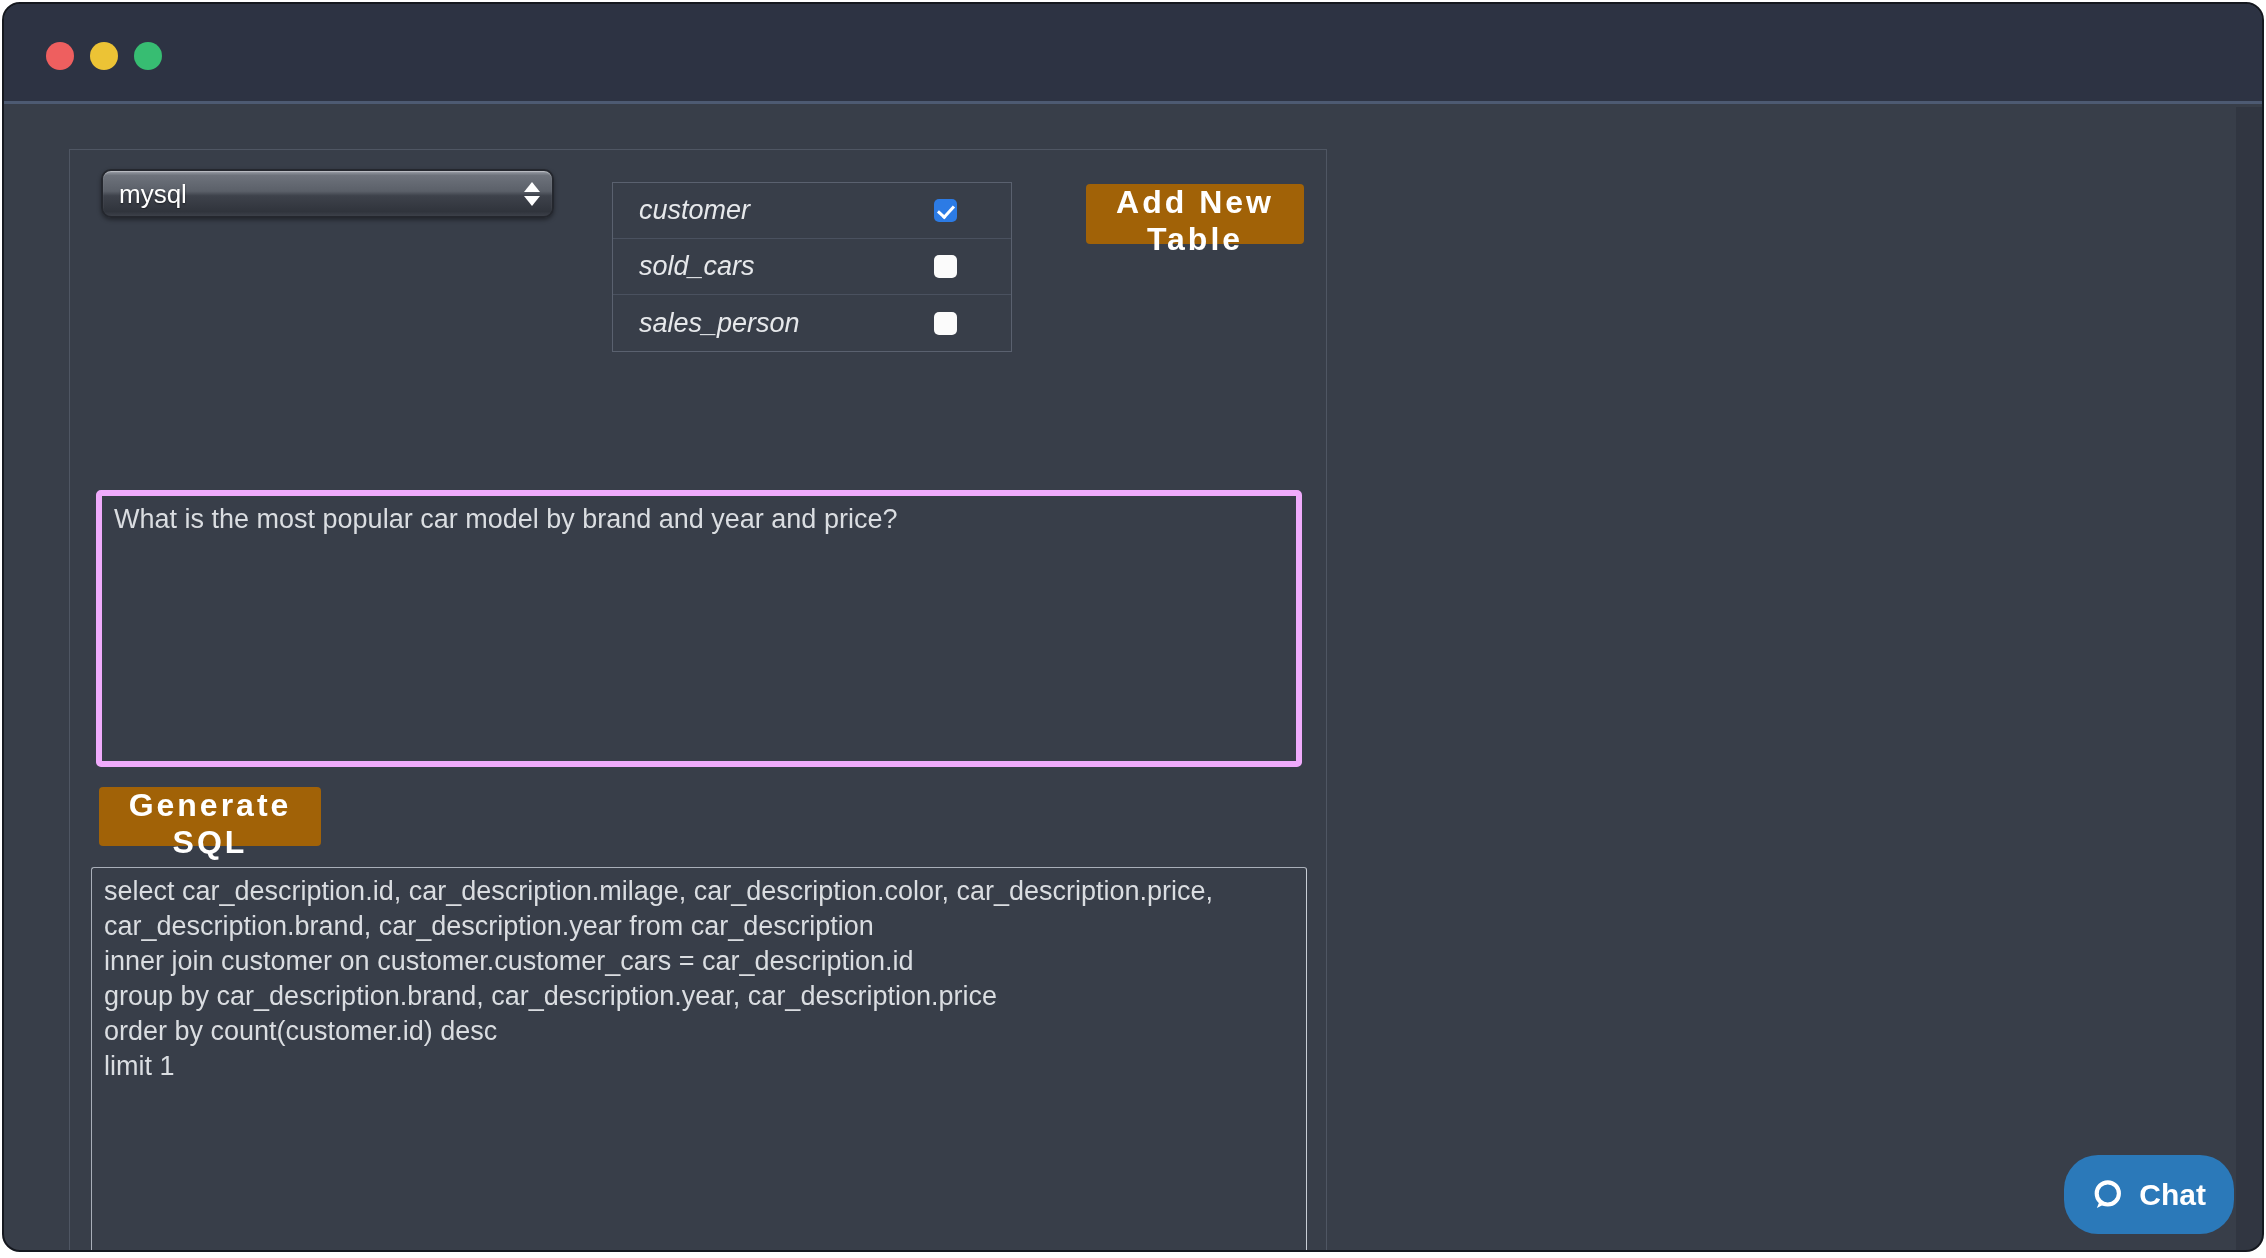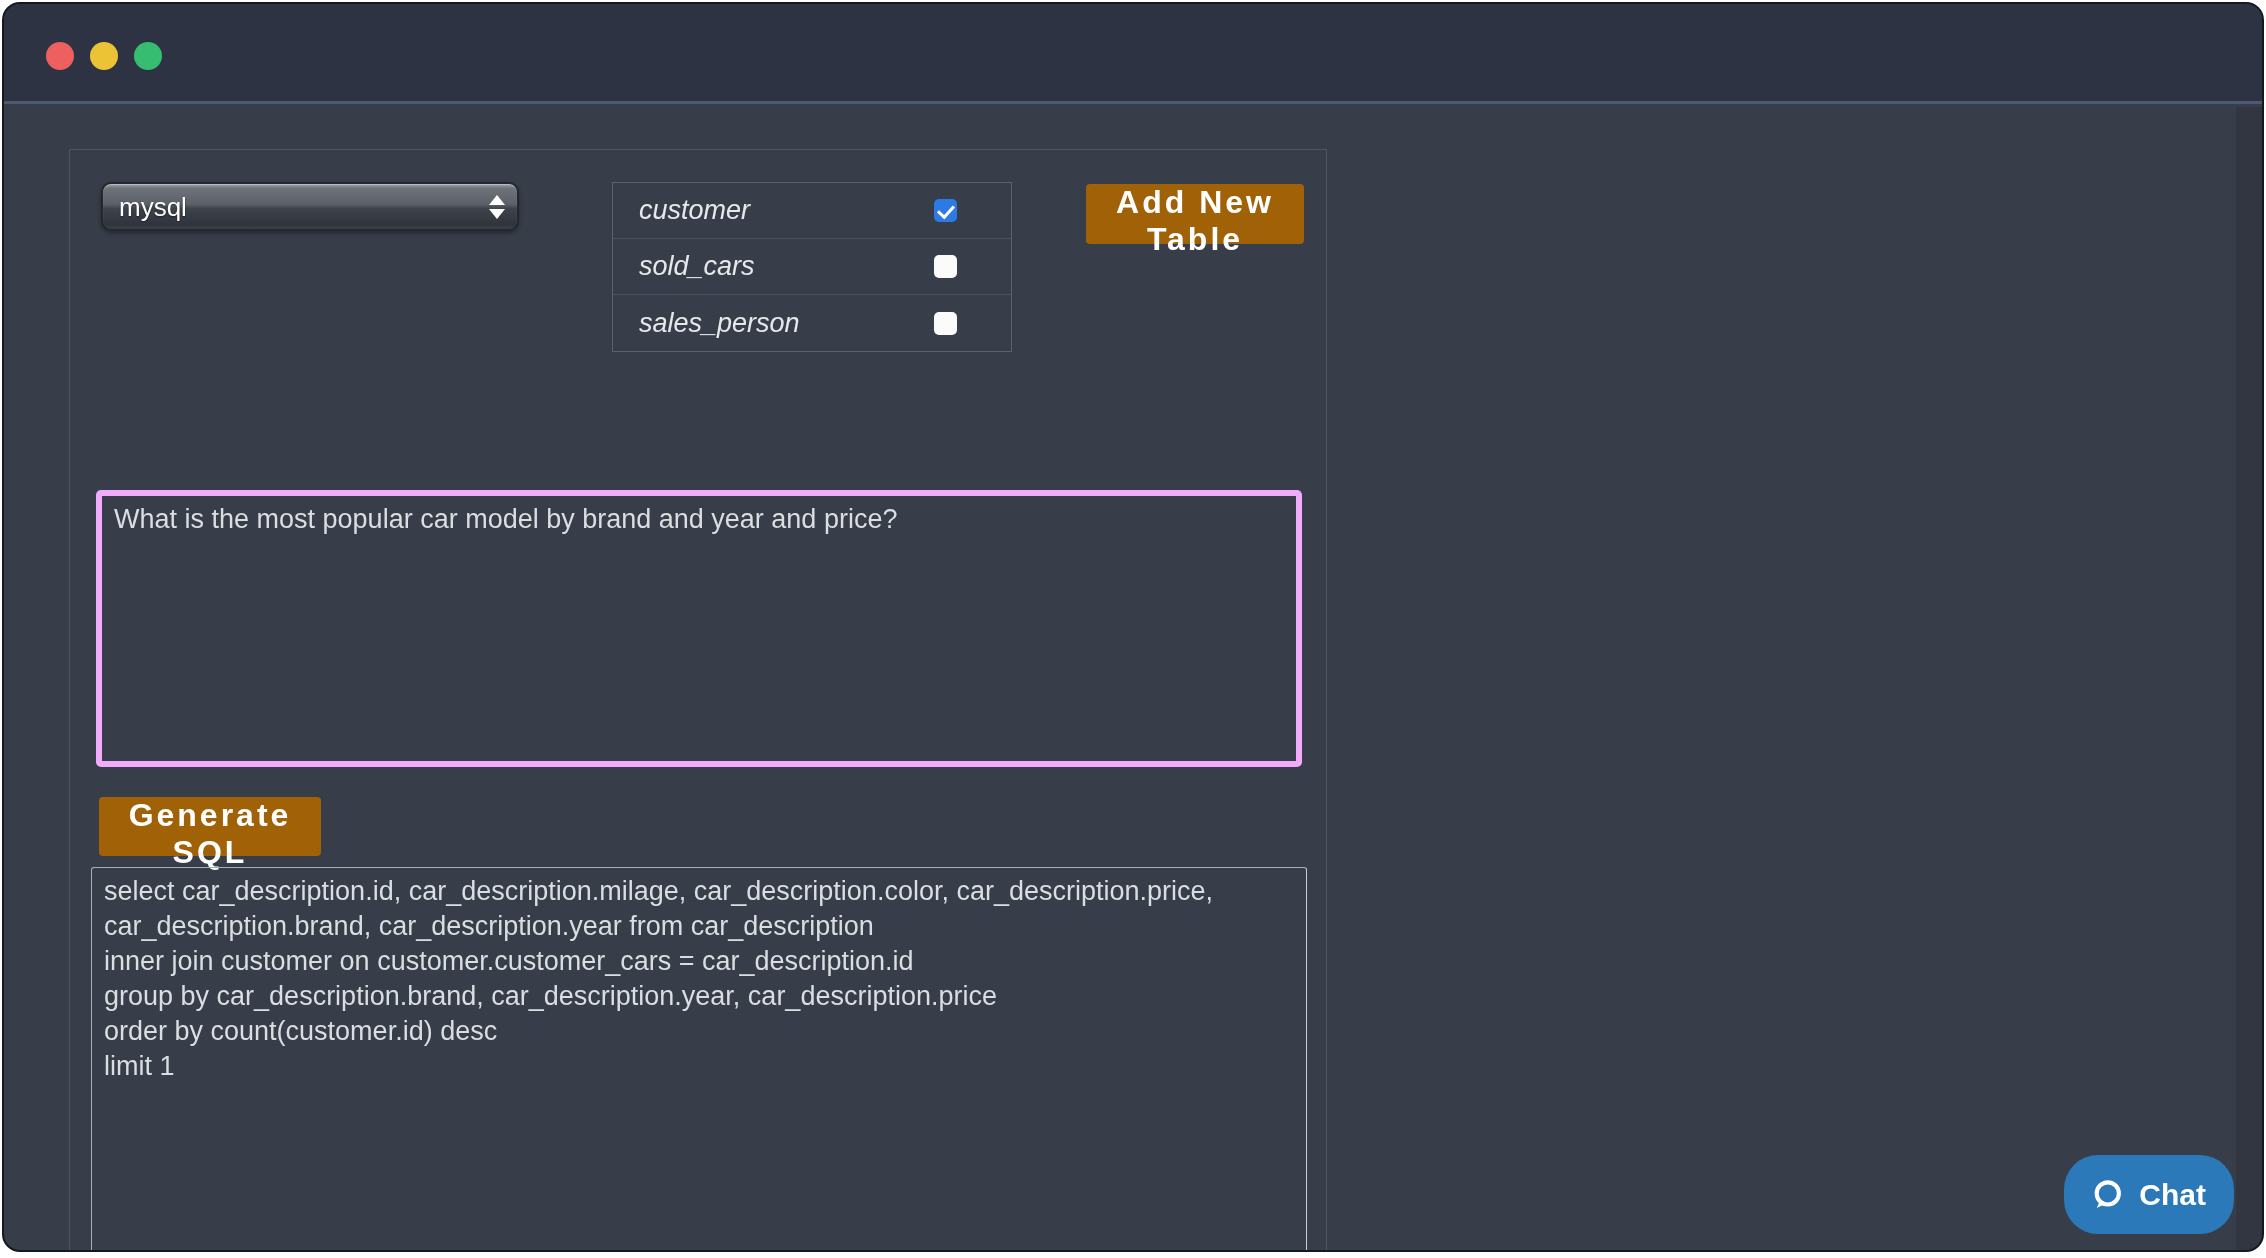--- a/index.html
+++ b/index.html
@@ -29,21 +29,21 @@
     position:absolute; right:0; top:0; bottom:0; width:26px;
     background:rgba(20,24,35,0.18);
   }
 
   .panel {
     position:absolute; left:65px; top:42px; width:1258px; height:1300px;
     border:1px solid #4f5663;
   }
 
   
-  .select-wrap { position:absolute; left:97px; top:75px; width:418px; height:49px; }
+  .select-wrap { position:absolute; left:97px; top:62px; width:453px; height:49px; }
   select.db {
     -webkit-appearance:none; appearance:none;
     width:100%; height:100%;
     border:2px solid #24272e; border-radius:10px;
     background:linear-gradient(180deg,#9ba0a8 0%,#6d727b 10%,#5b6069 45%,#3e424b 55%,#30343c 90%,#3c4049 100%);
     box-shadow:inset 0 1px 1px rgba(255,255,255,0.35), 0 2px 4px rgba(0,0,0,0.4);
     color:#ffffff; font-size:26px; font-family:"Liberation Sans", sans-serif;
     padding:0 40px 0 16px; text-shadow:0 1px 2px rgba(0,0,0,0.5);
   }
   .spinner {
@@ -81,21 +81,21 @@
 
   
   .teal-btn {
     position:absolute; border:none; border-radius:4px;
     background:#a16207; color:#ffffff;
     font-family:"Liberation Sans", sans-serif;
     font-size:32px; font-weight:700; letter-spacing:3px;
     cursor:pointer;
   }
   .add-btn { left:1082px; top:77px; width:218px; height:60px; }
-  .gen-btn { left:95px; top:680px; width:222px; height:59px;margin-top:10px; }
+  .gen-btn { left:95px; top:680px; width:222px; height:59px; }
 
   
   textarea {
     position:absolute; background:transparent; resize:none; outline:none;
     color:#dadde1; font-family:"Liberation Sans", sans-serif;
     font-size:27px; line-height:35px;
   }
   .question {
     left:92px; top:383px; width:1206px; height:277px;
     border:6px solid #f0abfc; border-radius:5px; padding:6px 12px;

